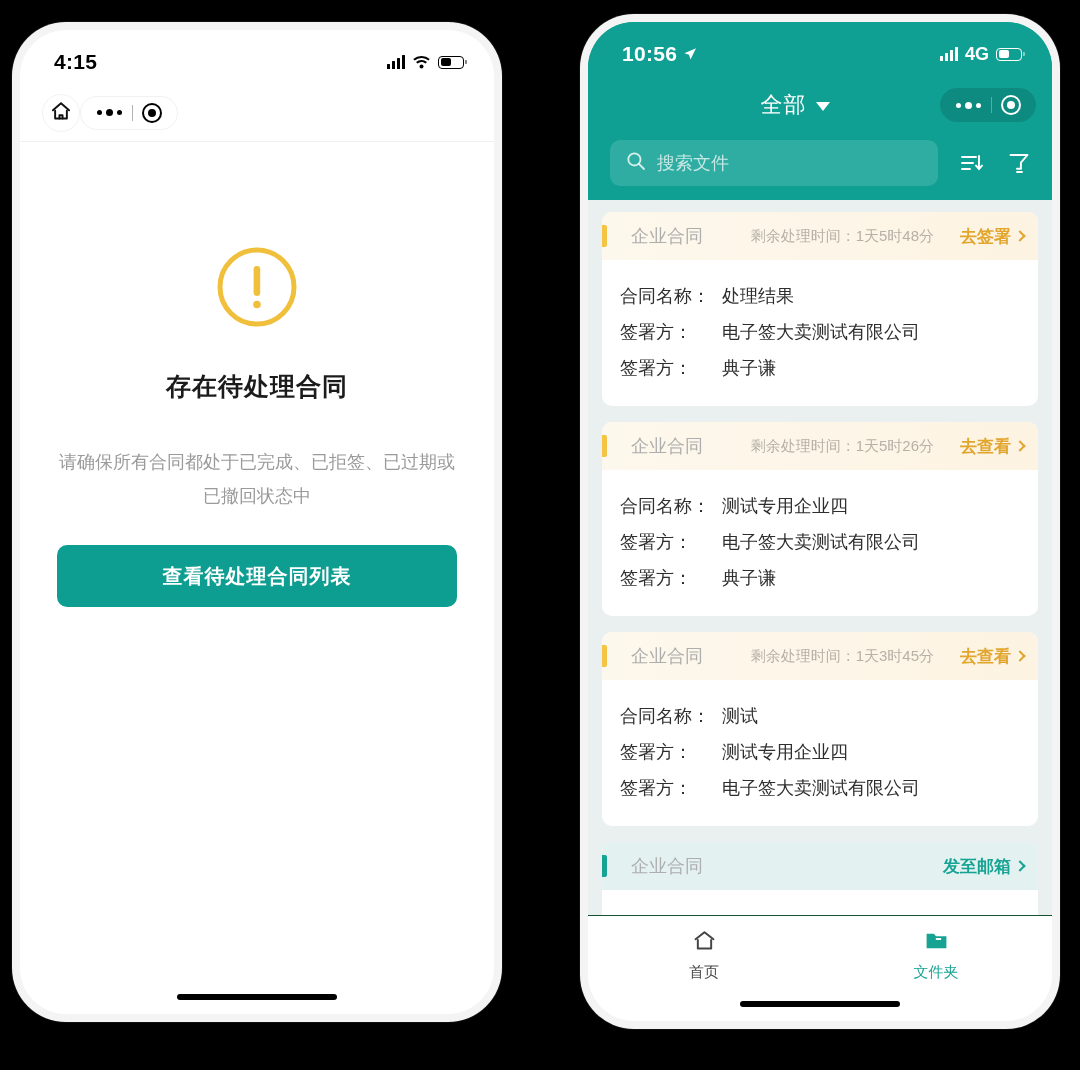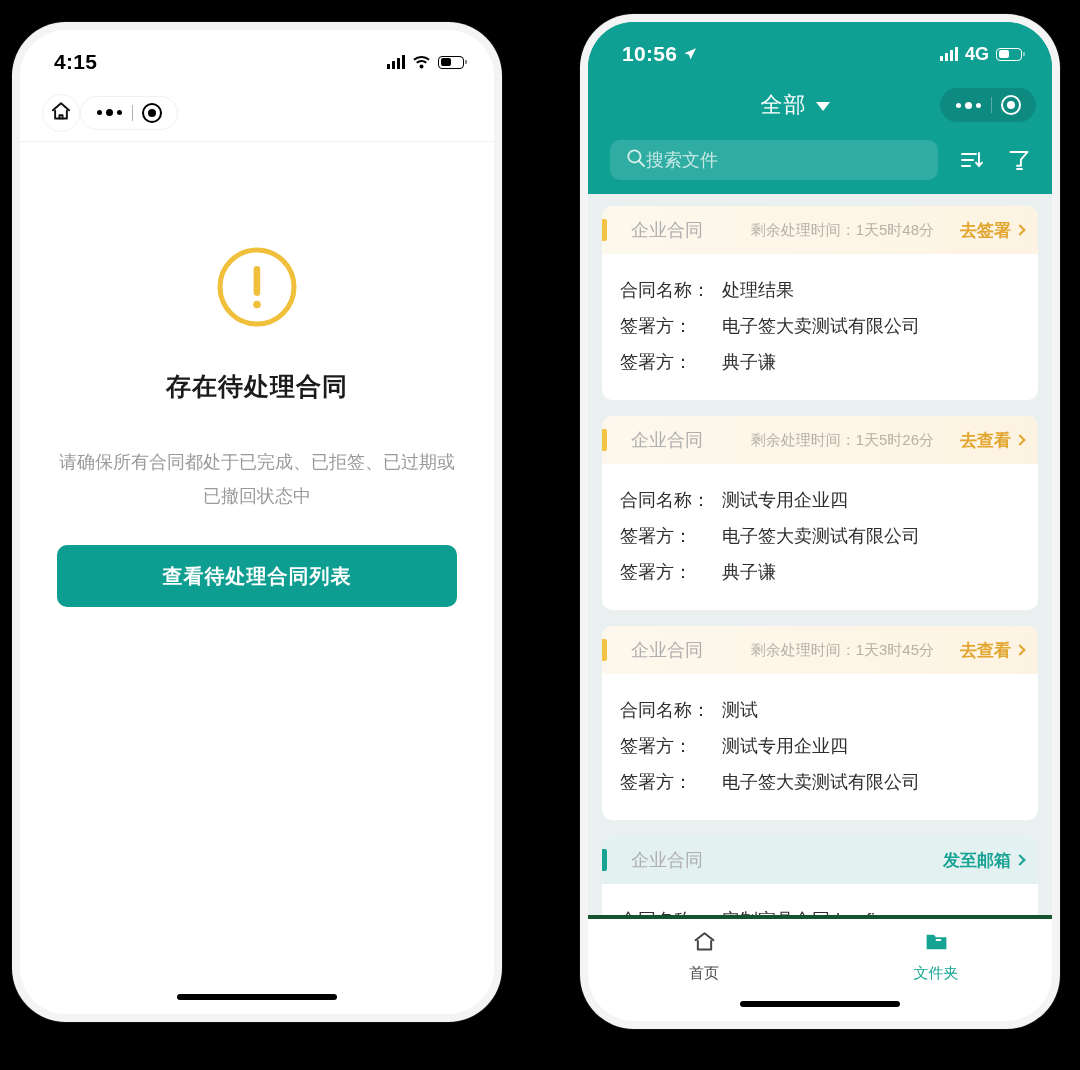--- a/index.html
+++ b/index.html
@@ -137,23 +137,23 @@
   }
   .caret-down {
     width:0; height:0; border-left:7px solid transparent;
     border-right:7px solid transparent; border-top:9px solid #fff;
     display:inline-block; margin-top:3px;
   }
   #phone-right .capsule { color:#fff; background: rgba(0,0,0,0.13); }
 
   .search-row { display:flex; align-items:center; padding: 6px 18px 0 22px; gap: 18px; }
   .search-box {
-    flex:1; height: 40px; border-radius: 10px;
+    flex:1; height: 46px; border-radius: 10px;
     background: rgba(255,255,255,0.14);
-    display:flex; align-items:center; padding: 0 16px; 
+    display:flex; align-items:center; padding: 0 16px; gap:11px;
   }
   .search-box input {
     flex:1; background:transparent; border:none; outline:none;
     color:#fff; font-size:18px; font-family:inherit;
   }
   .search-box input::placeholder { color: rgba(255,255,255,0.72); }
   .icon-btn { width: 30px; height: 30px; display:flex; align-items:center; justify-content:center; }
 
   
   .list {
@@ -184,21 +184,21 @@
     display:inline-block; margin-bottom:1px;
   }
   .card-body { padding: 18px 0 20px 18px; }
   .field { display:flex; font-size: 18px; line-height: 36px; color:#2e2e2e; }
   .field-label { width: 102px; flex:0 0 auto; color:#2e2e2e; }
   .field-value { color:#2e2e2e; }
 
   
   .tabbar {
     flex: 0 0 auto; background:#fff; height: 78px;
-    display:flex; align-items:center; border-top:4px solid #14532d;
+    display:flex; align-items:center; border-top:1px solid #14532d;
   }
   .tab { flex:1; display:flex; flex-direction:column; align-items:center; gap:6px; }
   .tab-label { font-size: 15px; }
   .tab.active .tab-label { color:#17a394; }
   .tab .tab-label { color:#4a4a4a; }
   #phone-right .indicator-wrap { background:#fff; }
 </style>
 </head>
 <body>
 

